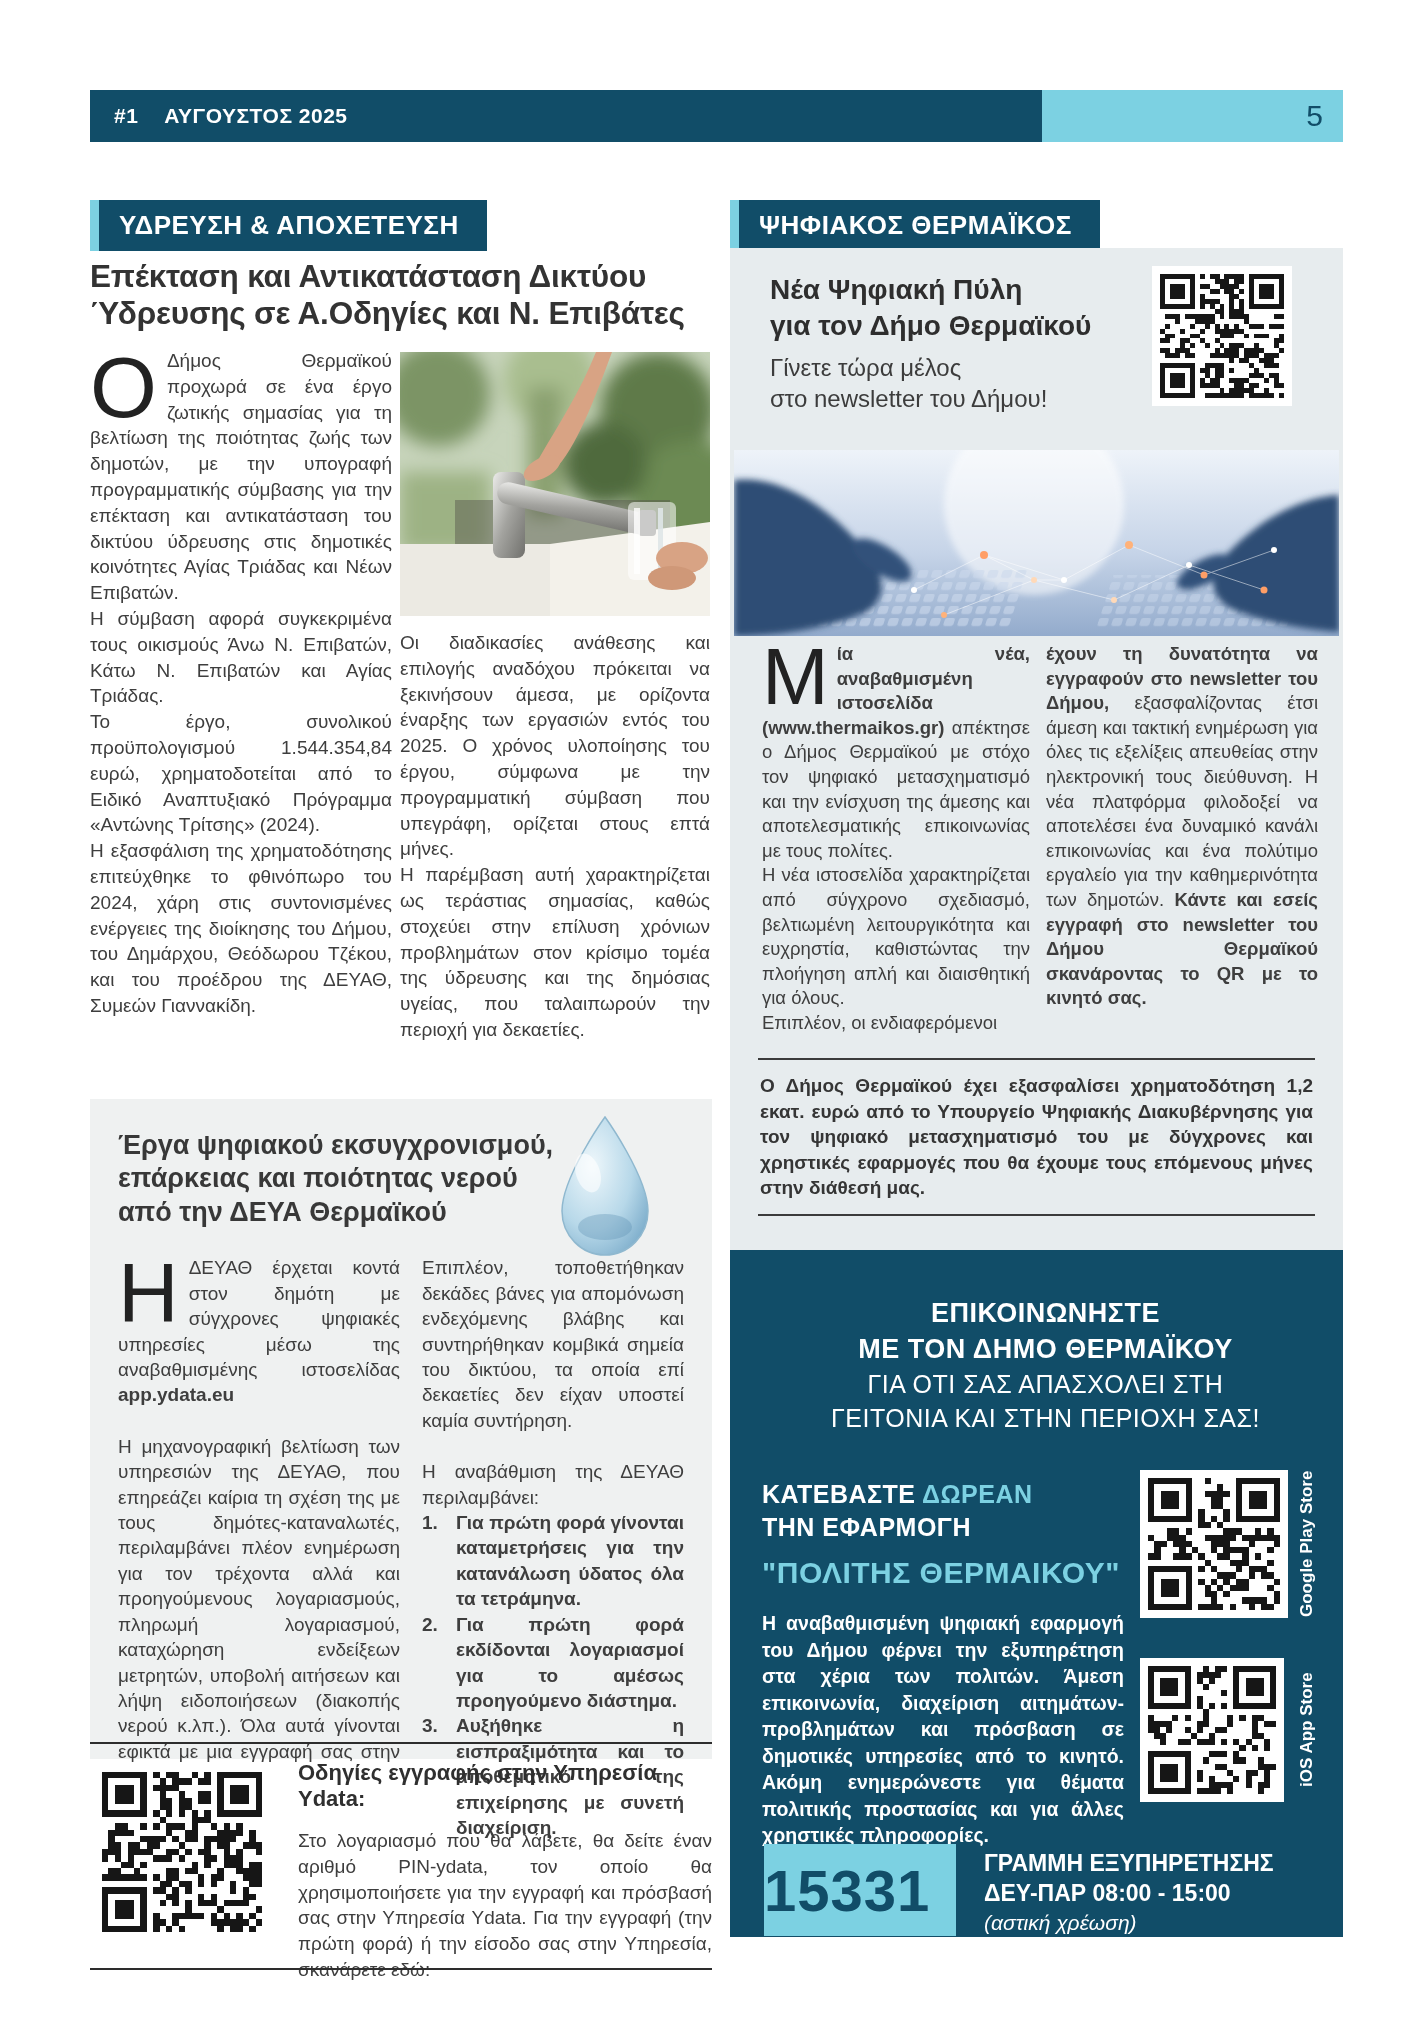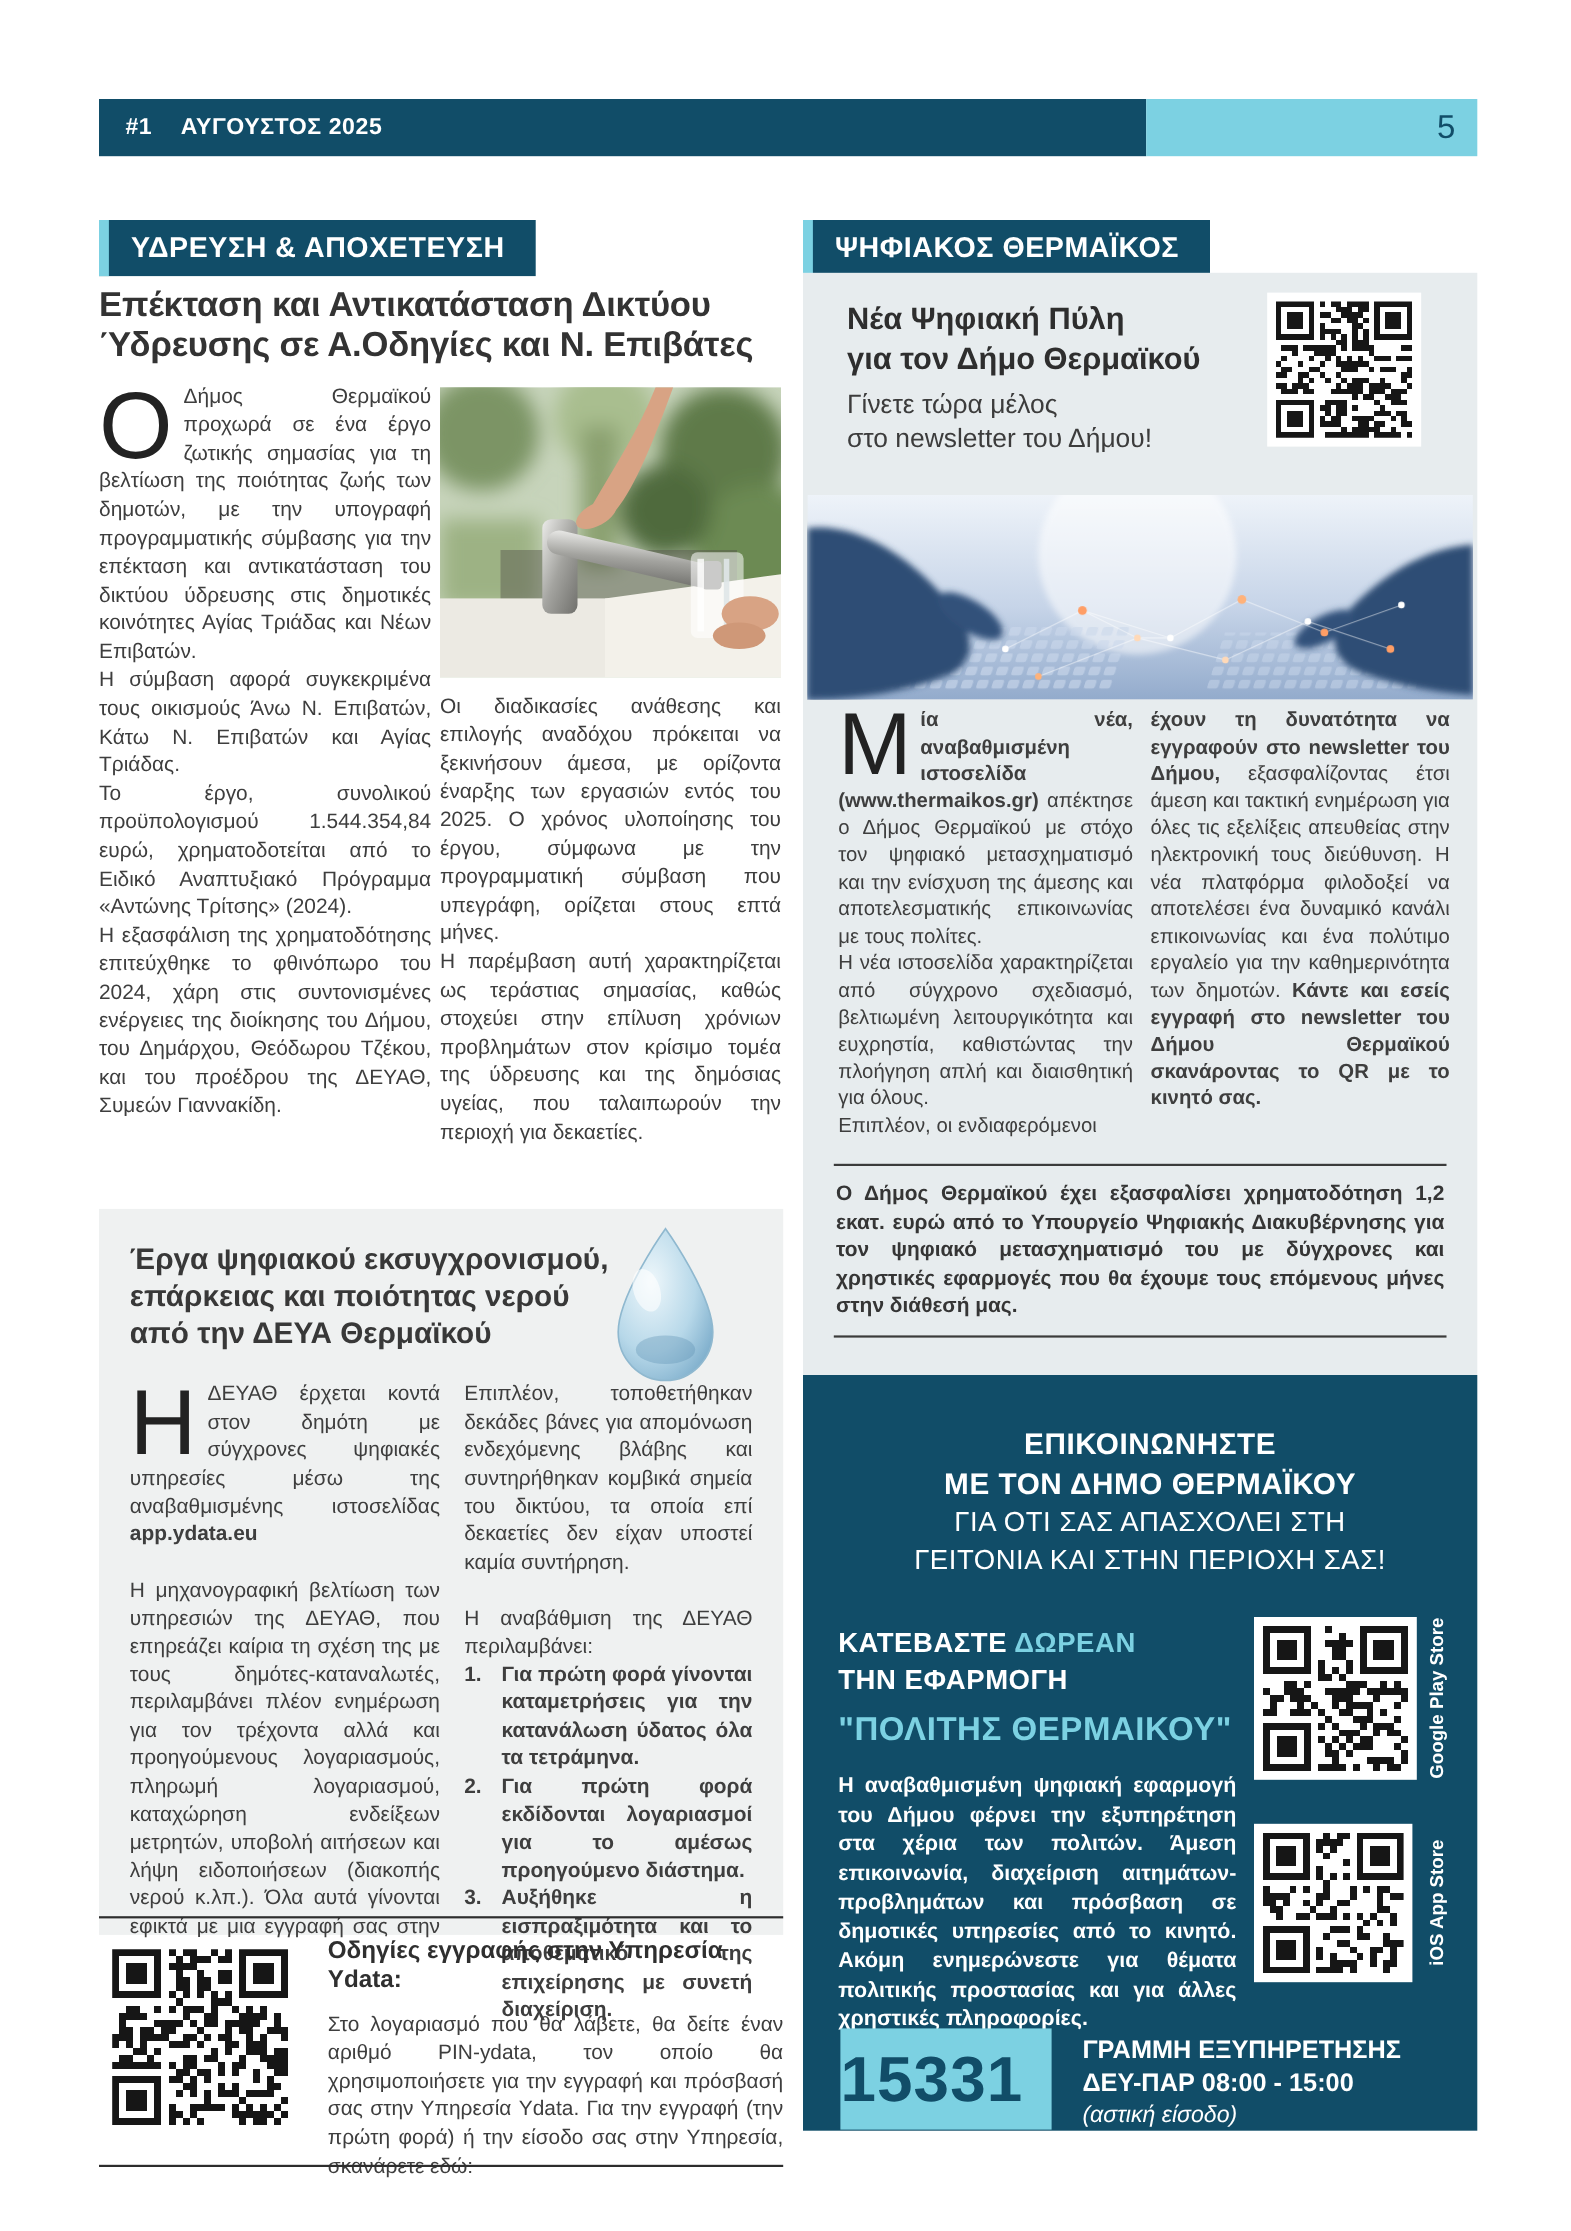--- a/index.html
+++ b/index.html
@@ -1364,14 +1364,14 @@
     </svg>
   </div>
 <div class="abs vlabel vl-i">iOS App Store</div>
 
 <div class="abs hotline-box">
   <span class="num">15331</span>
 </div>
 <div class="abs hotline-text">
   <div class="l1">ΓΡΑΜΜΗ ΕΞΥΠΗΡΕΤΗΣΗΣ</div>
   <div class="l2">ΔΕΥ-ΠΑΡ 08:00 - 15:00</div>
-  <div class="l3">(αστική είσοδο)</div>
+  <div class="l3">(αστική χρέωση)</div>
 </div>
 
 </body></html>

